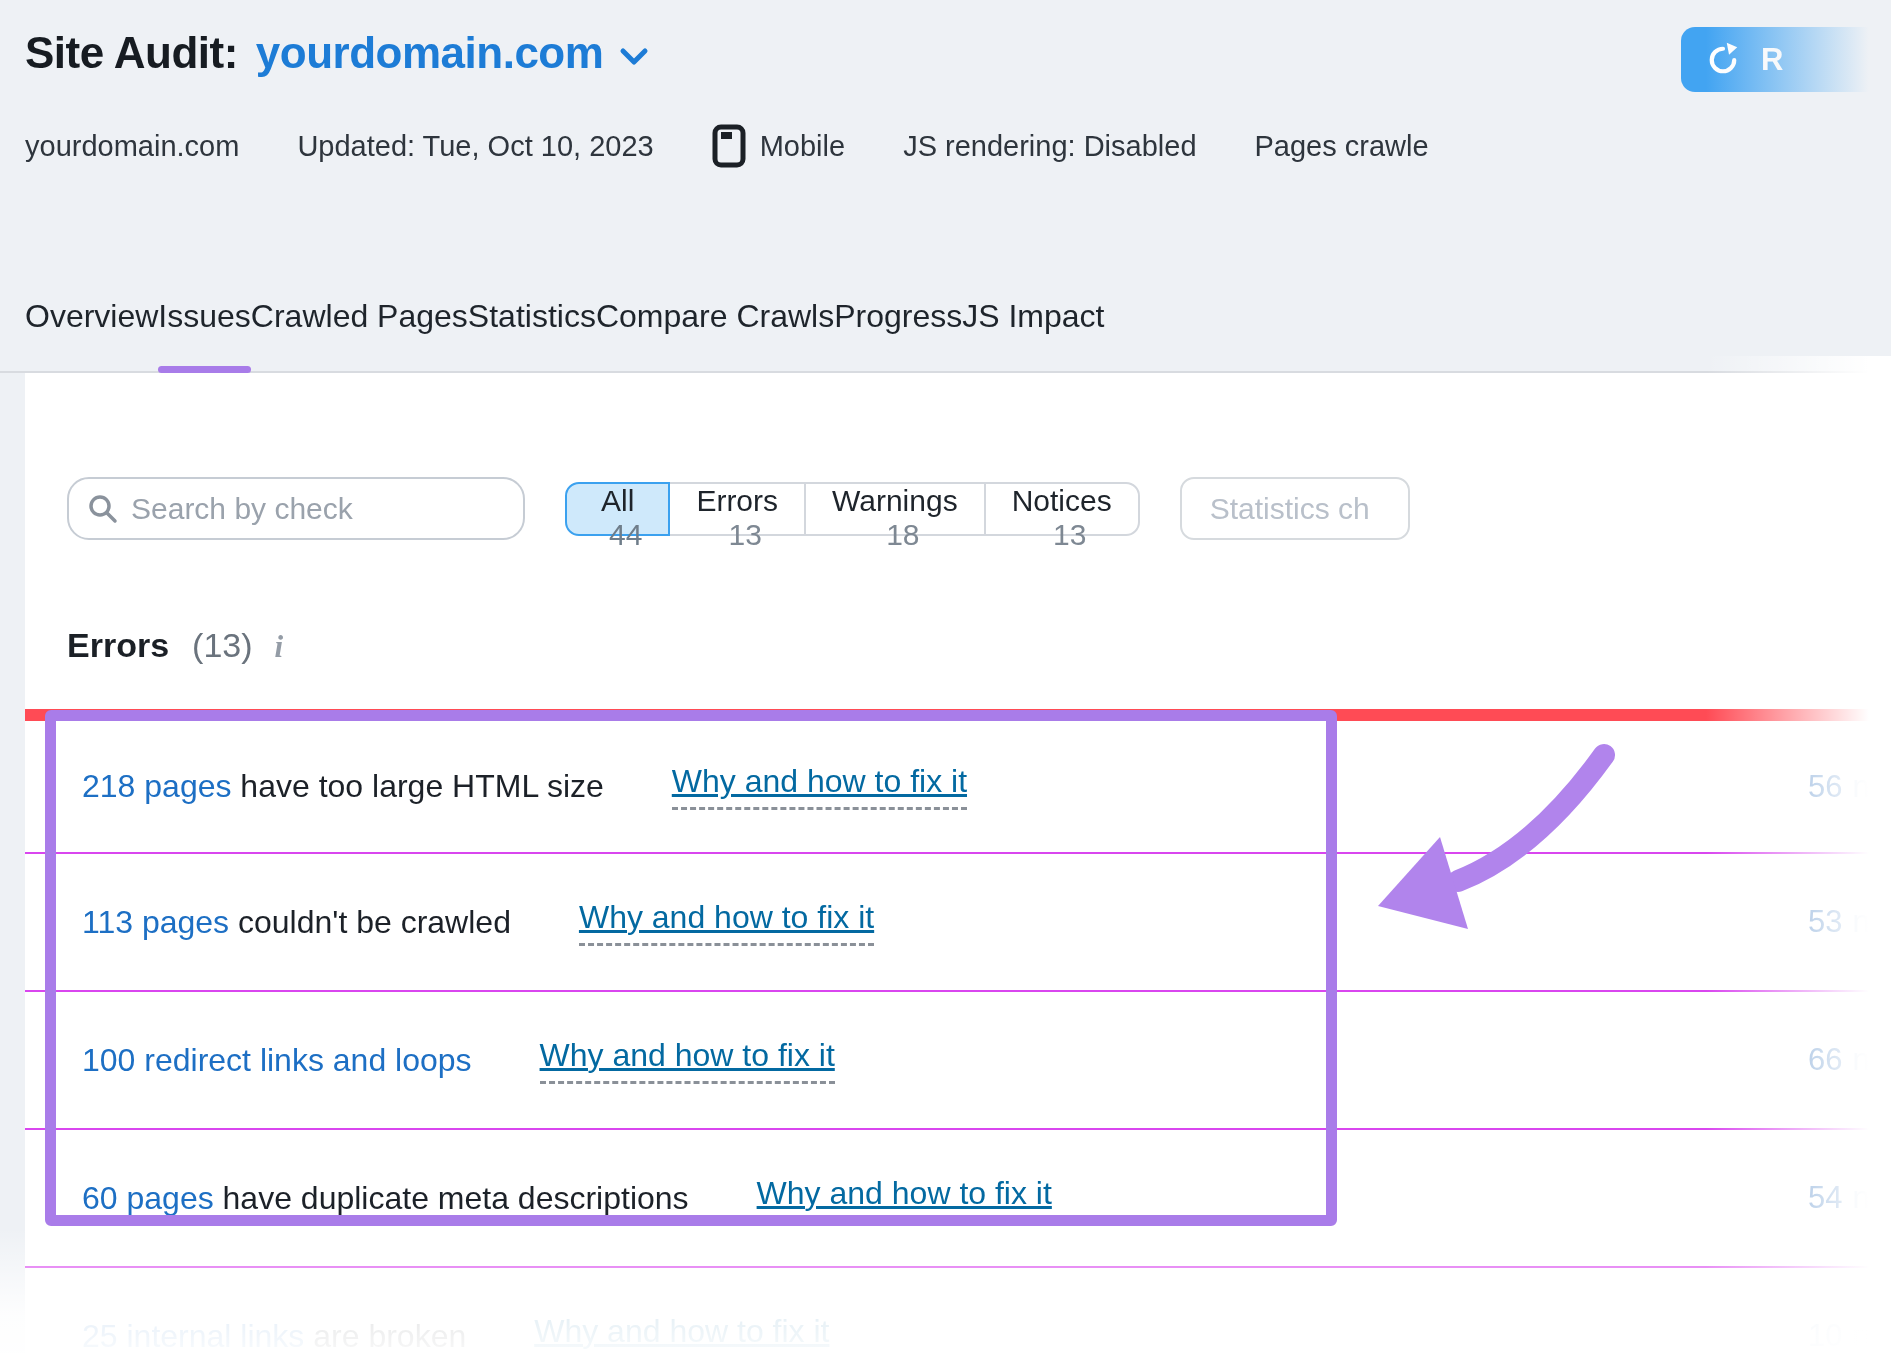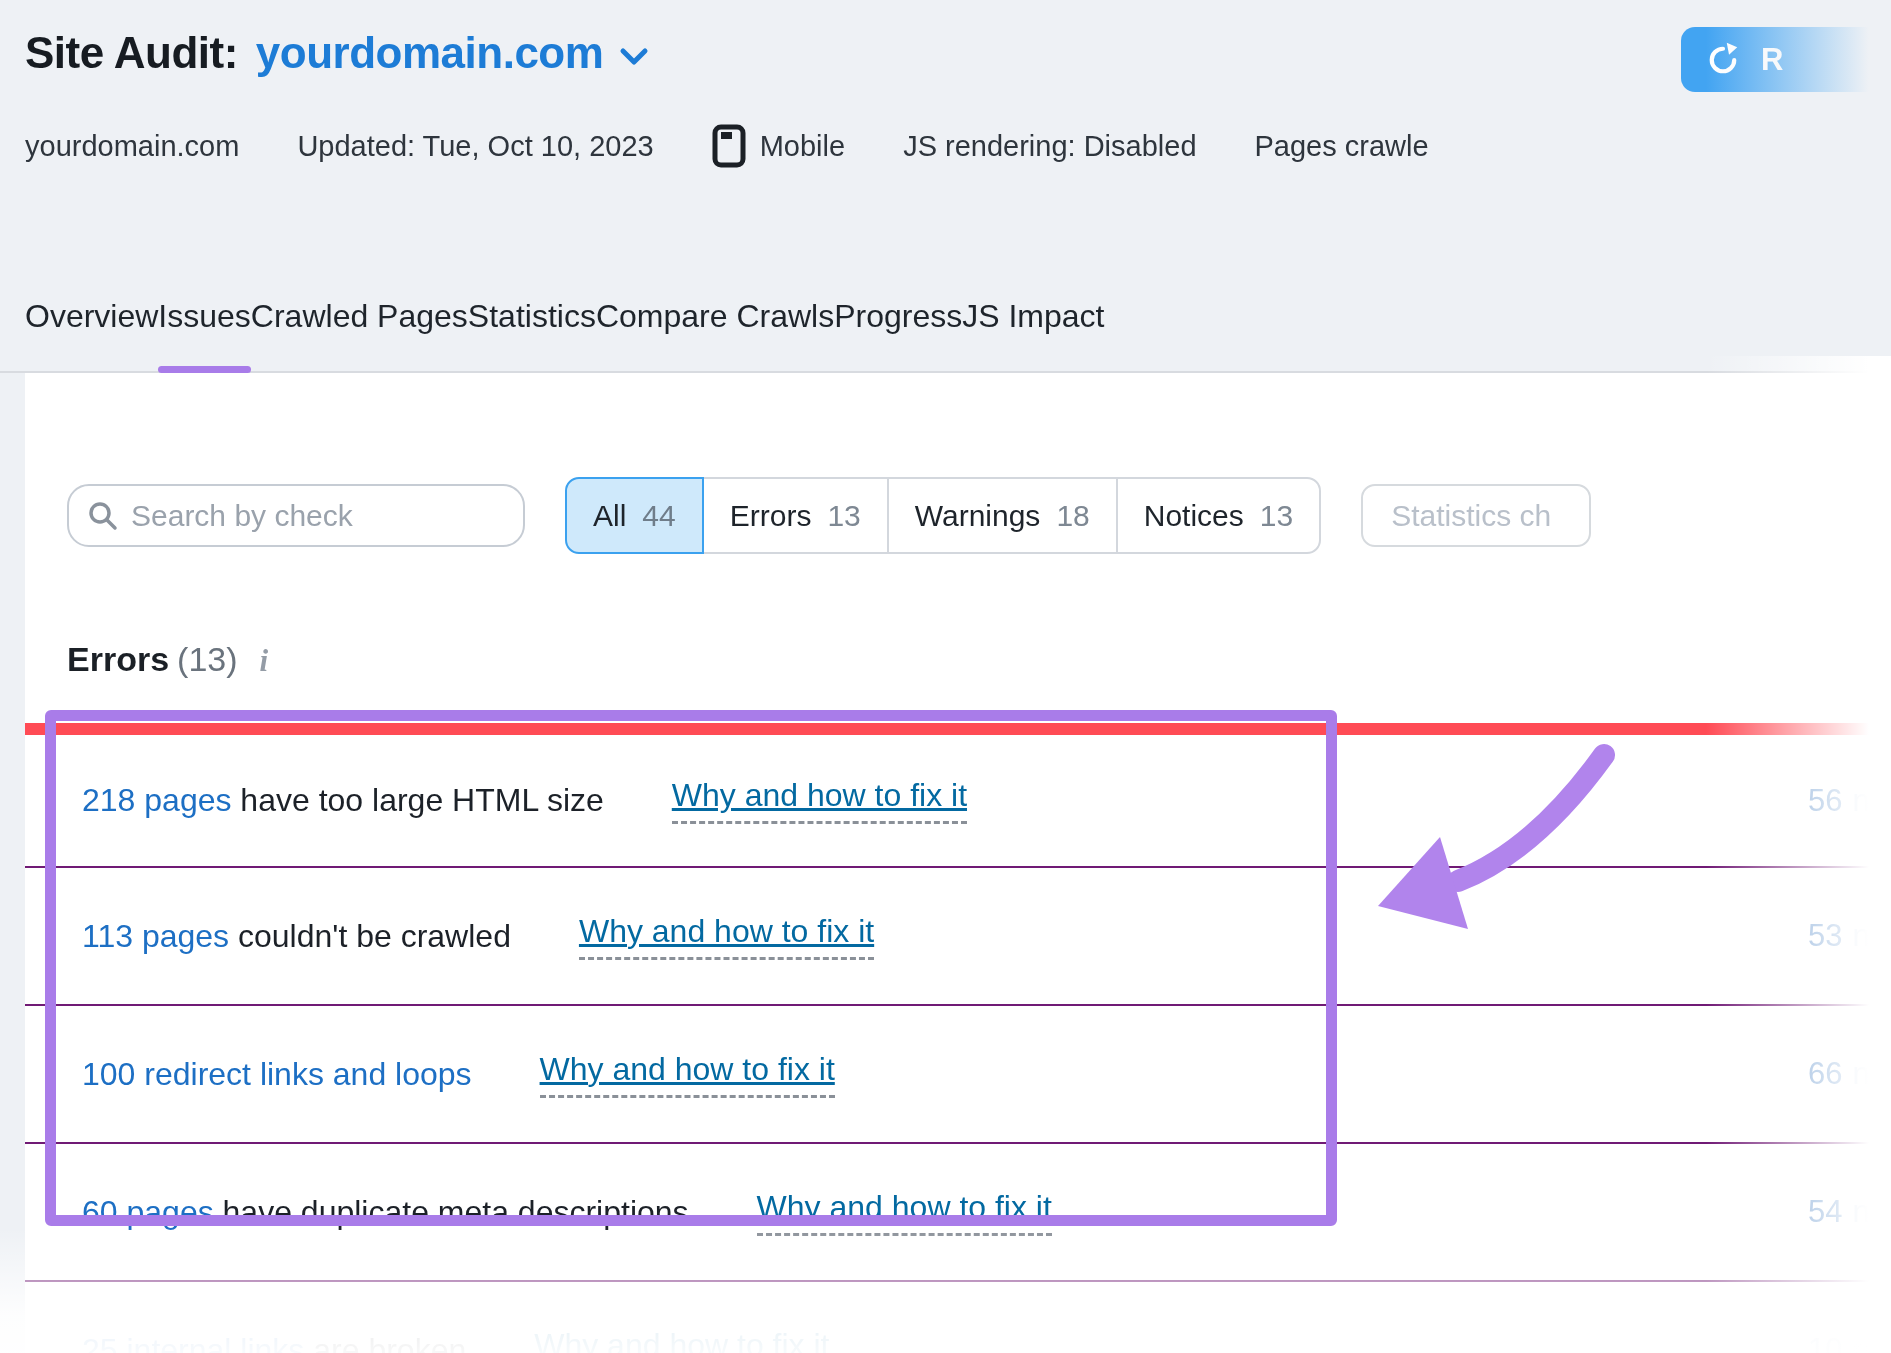--- a/index.html
+++ b/index.html
@@ -59,51 +59,51 @@
     border:2px solid #c6ccd4; border-radius:22px;
     padding:0 20px 0 62px; font-size:30px; color:#333;
     font-family:"Liberation Sans", sans-serif;
     background:#fff; outline:none;
   }
   .search-box input::placeholder { color:#9aa2ac; }
   .search-box .sicon { position:absolute; left:20px; top:16px; }
 
   .segments { display:flex; margin-left:40px; }
   .seg {
-    height:77px; display:flex; align-items:center; padding:0 26px;
+    height:54px; display:flex; align-items:center; padding:0 26px;
     border:2px solid #d3d7dd; margin-left:-2px; background:#fff;
-    font-size:30px; color:#1e242b; cursor:pointer; white-space:nowrap; position:relative;
+    font-size:30px; color:#1e242b; cursor:pointer; white-space:nowrap; position:relative;flex-direction:column;
   }
   .seg:first-child { border-top-left-radius:14px; border-bottom-left-radius:14px; margin-left:0; }
   .seg:last-child { border-top-right-radius:14px; border-bottom-right-radius:14px; }
   .seg .cnt { margin-left:16px; color:#7e8893; }
   .seg.selected { background:#cfe9fb; border-color:#3ba1ef; z-index:2; }
   .seg.selected .cnt { color:#6f7d8a; }
 
   .triggered-pill {
     margin-left:40px; height:63px; display:flex; align-items:center;
     border:2px solid #d6dade; border-radius:14px; padding:0 28px;
     font-size:30px; color:#b9c0ca; white-space:nowrap; overflow:hidden; width:230px;
     cursor:pointer;
   }
 
   .section-head { margin-top:86px; padding-left:42px; display:flex; align-items:baseline; }
   .section-title { font-size:34px; font-weight:700; color:#1b2026; }
-  .section-count { font-size:34px; color:#6a737d; margin-left:8px; font-weight:400; }
+  .section-count { font-size:34px; color:#6a737d; margin-left:23px; font-weight:400; }
   .info-i {
     font-family:"Liberation Serif", serif; font-style:italic; font-weight:700;
     font-size:31px; color:#949ca6; margin-left:22px; cursor:pointer;
   }
 
   .red-bar { margin-top:44px; height:12px; background:#ff4b55; width:100%; }
 
   
   .issue-row {
     height:138px; display:flex; align-items:center;
-    padding-left:57px; border-bottom:2px solid #701a75;
+    padding-left:57px; border-bottom:2px solid #d946ef;
     font-size:32px; color:#1c2128;
   }
   .issue-row:first-of-type { height:133px; }
   .issue-link { color:#1d6fc4; cursor:pointer; white-space:pre; }
   .issue-text { white-space:pre; }
   .fix-link {
     margin-left:68px; color:#0369a1; cursor:pointer;
     border-bottom:3px dashed #8a9098; padding-bottom:7px; white-space:nowrap;text-decoration:underline;
   }
   .new-val { margin-left:auto; padding-right:4px; white-space:nowrap; font-size:31px; }

